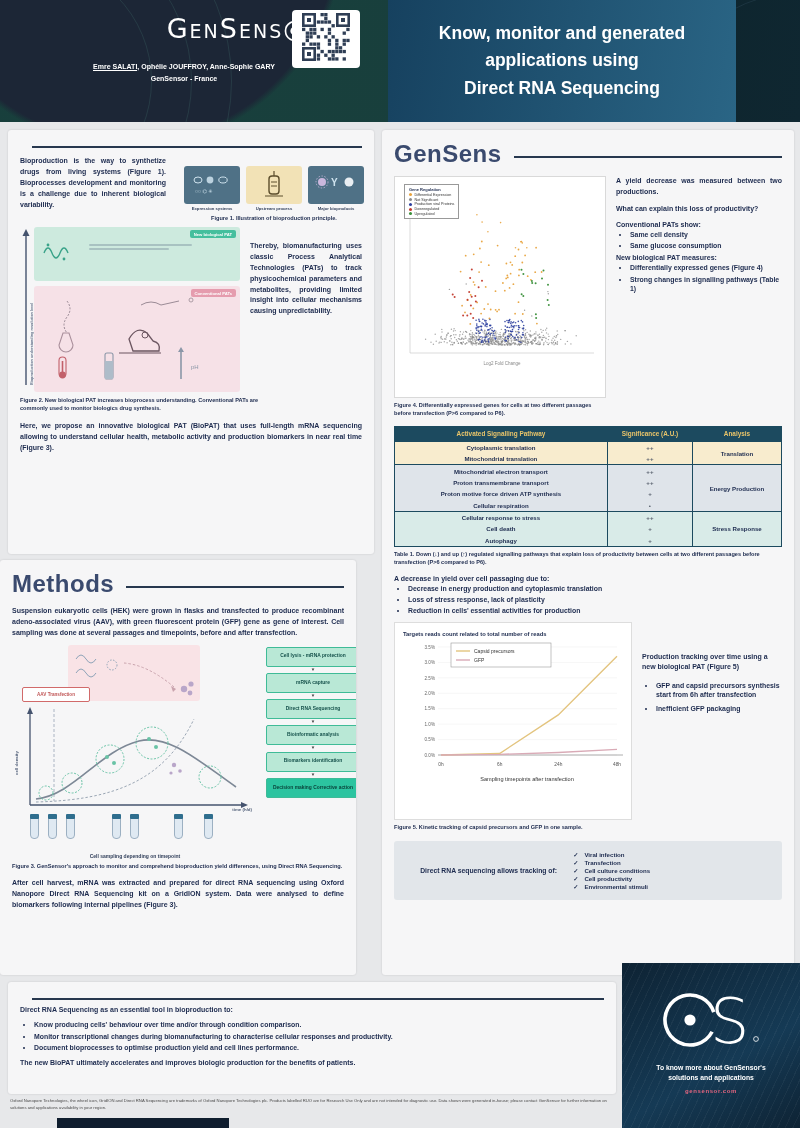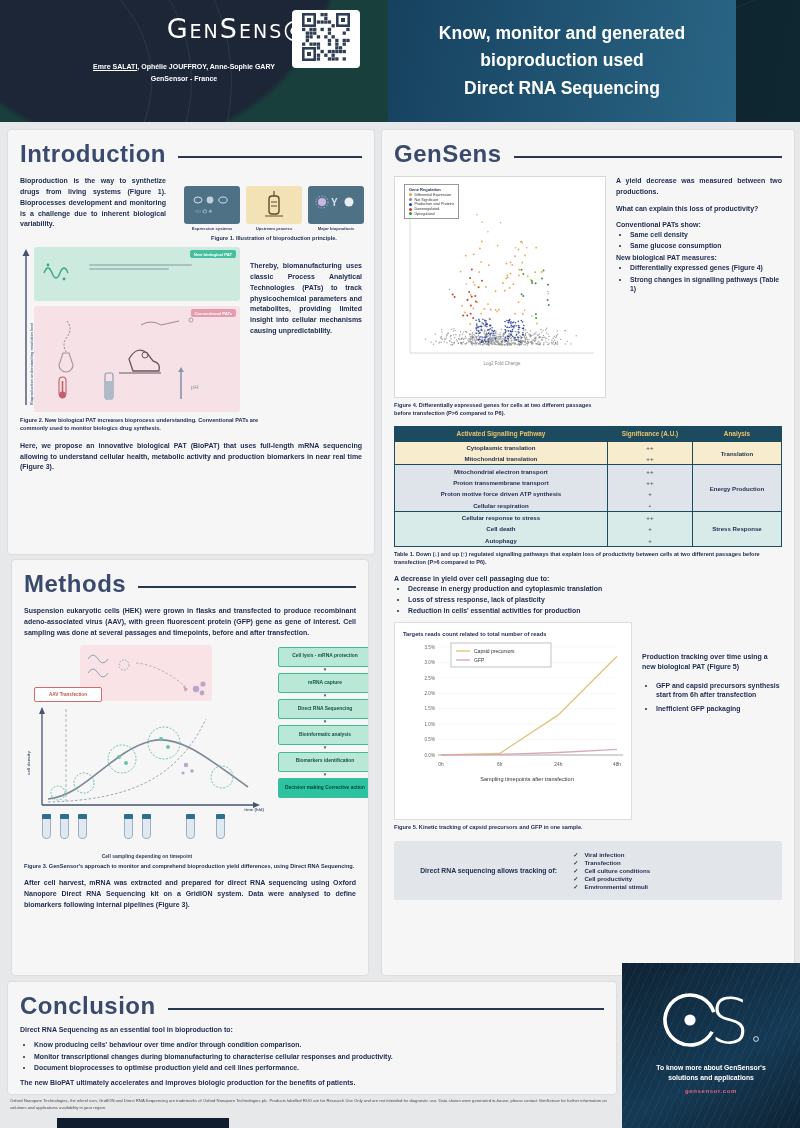--- a/index.html
+++ b/index.html
@@ -30,21 +30,21 @@
   #qrbox{position:absolute;left:292px;top:10px;width:68px;height:58px;background:#fff;
     border-radius:4px;display:flex;align-items:center;justify-content:center;}
   #title-panel{position:absolute;left:388px;top:0;width:348px;height:122px;
     background:linear-gradient(100deg,#16415f,#2a6585);
     display:flex;flex-direction:column;justify-content:center;text-align:center;
     color:#fff;font-weight:700;font-size:17.5px;line-height:1.55;}
   
   .card{position:absolute;background:#f6f6f7;border-radius:3px;
     box-shadow:0 0 2px rgba(0,0,0,.15);padding:10px 12px;box-sizing:border-box;overflow:hidden;}
   #intro-card{left:8px;top:130px;width:366px;height:424px;}
-  #methods-card{left:12px;top:560px;width:356px;height:415px;}
+  #methods-card{left:0;top:560px;width:356px;height:415px;}
   #results-card{left:382px;top:130px;width:412px;height:845px;}
   #conclusion-card{left:8px;top:982px;width:608px;height:112px;}
   .sec-head{display:flex;align-items:center;margin-bottom:8px;}
   .sec-title{color:#3a4a6e;font-size:24px;font-weight:700;letter-spacing:.5px;}
   .sec-rule{flex:1;height:2.2px;background:#27384f;margin-left:12px;margin-top:6px;}
   p.body{font-size:7px;font-weight:600;line-height:1.55;text-align:justify;margin:0 0 6px 0;}
   .caption{font-size:5.6px;font-weight:700;color:#1c2a4e;line-height:1.4;margin-top:4px;}
   .row{display:flex;gap:10px;}
   ul.b{margin:2px 0 4px 14px;padding:0;}
   ul.b li{font-size:6.9px;font-weight:600;margin:0 0 1.5px 0;line-height:1.4;}
@@ -210,28 +210,27 @@
           <rect x="34" y="0" width="14" height="14" fill="#2f3e55"></rect>
           <rect x="36.6" y="2.6" width="8.8" height="8.8" fill="#fff"></rect>
           <rect x="39" y="5" width="4" height="4" fill="#2f3e55"></rect>
           <rect x="0" y="34" width="14" height="14" fill="#2f3e55"></rect>
           <rect x="2.6" y="36.6" width="8.8" height="8.8" fill="#fff"></rect>
           <rect x="5" y="39" width="4" height="4" fill="#2f3e55"></rect>
         </svg></div>
     </div>
   <div id="title-panel">
     <div>Know, monitor and generated</div>
-    <div>bioproduction used</div>
+    <div>applications using</div>
     <div>Direct RNA Sequencing</div>
   </div>
 </div>
 
 <div class="card" id="intro-card">
   <div class="sec-head">
-    <span class="sec-title">Introduction</span>
     <span class="sec-rule"></span>
   </div>
   <div class="row">
     <p class="body" style="width:146px;flex-shrink:0;">Bioproduction is the way to synthetize drugs from living systems (Figure 1). Bioprocesses development and monitoring is a challenge due to inherent biological variability.</p>
     <div id="fig1">
       <div id="fig1-strip">
         <div class="f1box f1dark">
           <svg width="44" height="24" viewBox="0 0 44 24">
             <ellipse cx="8" cy="7" rx="4" ry="3" fill="none" stroke="#cfe3ee" stroke-width="1"></ellipse>
             <circle cx="20" cy="7" r="3.4" fill="#cfe3ee" opacity=".85"></circle>
@@ -1402,21 +1401,20 @@
         <li>Transfection</li>
         <li>Cell culture conditions</li>
         <li>Cell productivity</li>
         <li>Environmental stimuli</li>
       </ul>
   </div>
 </div>
 
 <div class="card" id="conclusion-card">
   <div class="sec-head" style="margin-bottom:5px;">
-    <span class="sec-title">Conclusion</span>
     <span class="sec-rule"></span>
   </div>
   <p class="body">Direct RNA Sequencing as an essential tool in bioproduction to:</p>
   <ul class="b">
       <li>Know producing cells' behaviour over time and/or through condition comparison.</li>
       <li>Monitor transcriptional changes during biomanufacturing to characterise cellular responses and productivity.</li>
       <li>Document bioprocesses to optimise production yield and cell lines performance.</li>
     </ul>
   <p class="body" style="margin-top:5px;">The new BioPAT ultimately accelerates and improves biologic production for the benefits of patients.</p>
 </div>

